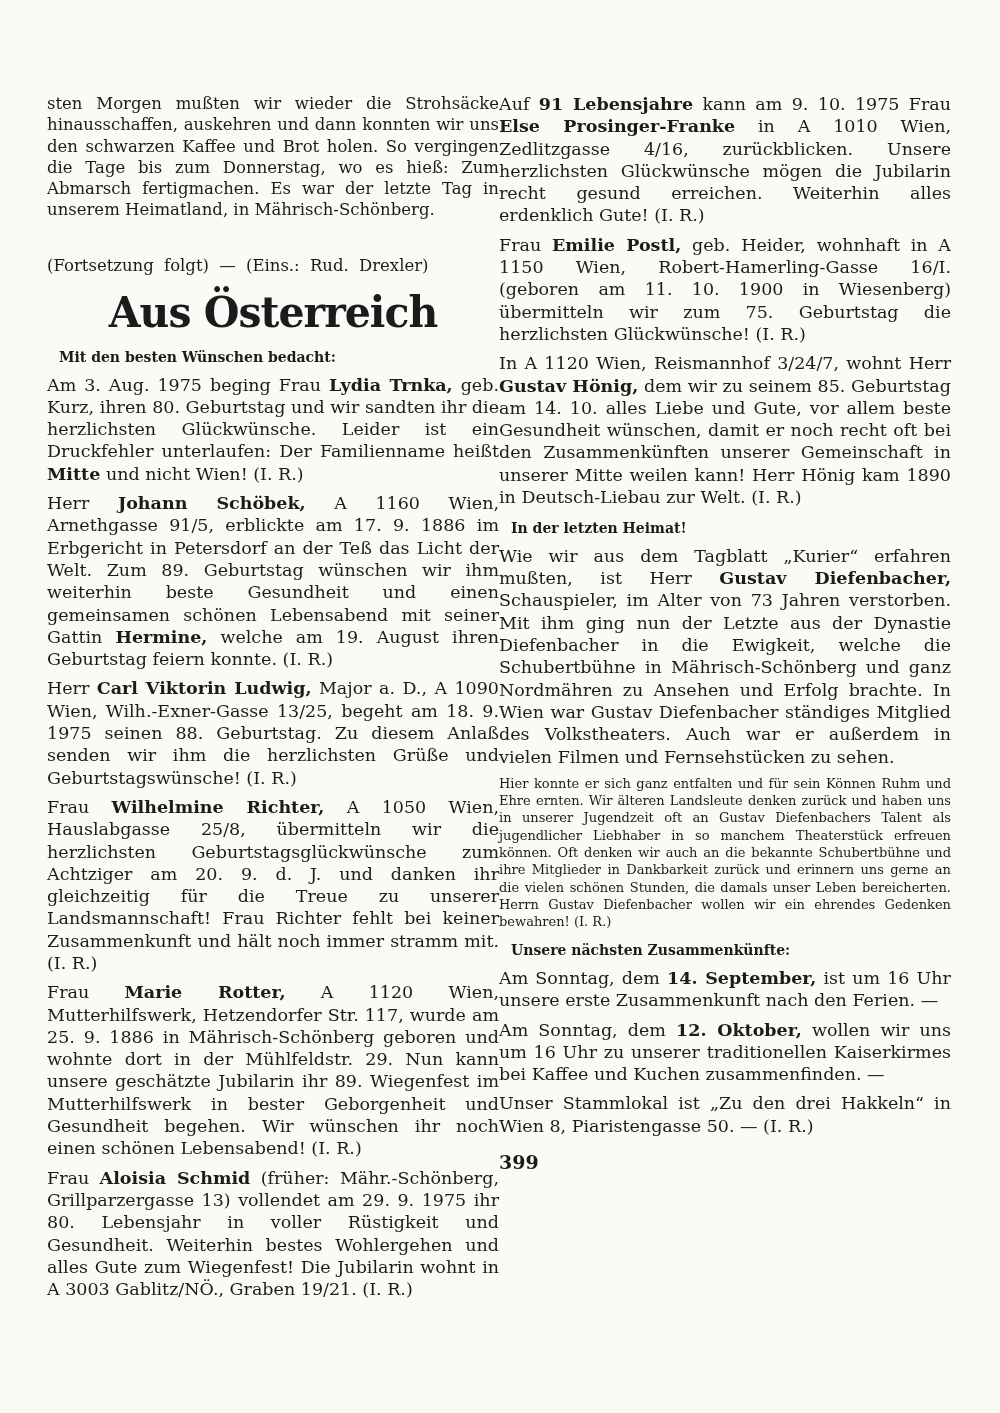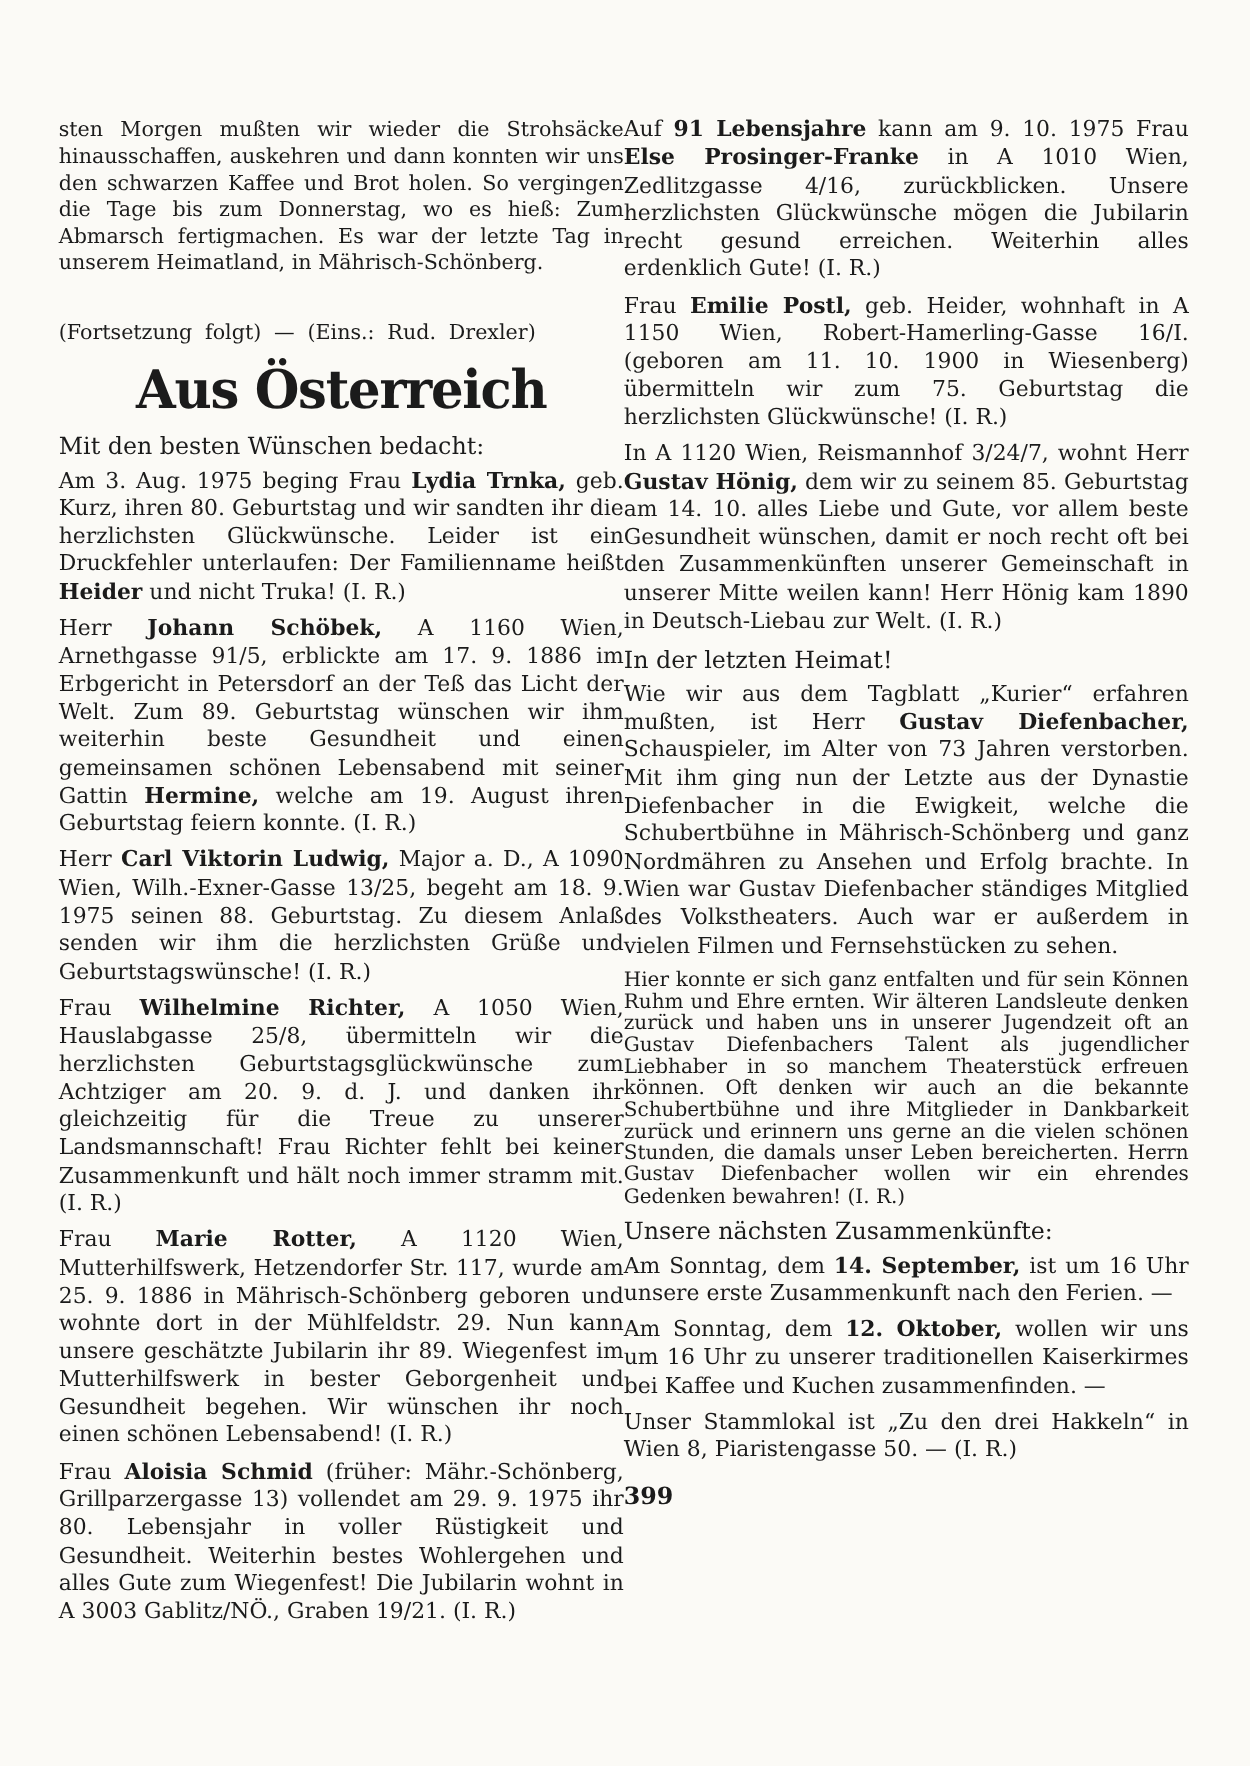--- a/index.html
+++ b/index.html
@@ -14,37 +14,37 @@
   .columns { display:flex; gap:0; }
   .col { width:452px; }
   .block { margin:0 0 7px 0; }
   .intro { font-size:16.5px; line-height:21.3px; text-align:justify; margin-bottom:3px; hyphens:auto; }
   .signature { font-size:16.5px; line-height:21.3px; margin-bottom:12px; word-spacing:5px;margin-top:34px; }
   .title {
     font-family:"DejaVu Serif",serif; font-weight:bold; font-size:41px;
     text-align:center; margin:10px 0 10px 0; transform:scaleY(1.04);
     letter-spacing:-1px;
   }
-  .heading { font-size:19px; font-weight:normal; line-height:23.5px; margin:9px 0 4px 0; }
+  .heading { font-size:14px; font-weight:bold; line-height:23.5px; margin:9px 0 4px 12px; }
   .paragraph { font-size:17.5px; line-height:22.3px; text-align:justify; hyphens:auto; }
-  .small { font-size:16px; line-height:17.3px; text-align:justify; hyphens:auto; }
+  .small { font-size:13px; line-height:17.3px; text-align:justify; hyphens:auto; }
   .b { font-weight:bold;margin-top:23px; }
   .pagenum { text-align:left; font-size:19px; font-weight:bold; margin-top:14px; padding-right:8px; }
 </style>
 </head>
 <body>
 
 <div class="page">
   <div class="columns">
     <div class="col">
         <div class="block intro"><span>sten Morgen mußten wir wieder die Strohsäcke hinausschaffen, auskehren und dann konnten wir uns den schwarzen Kaffee und Brot holen. So vergingen die Tage bis zum Donnerstag, wo es hieß: Zum Abmarsch fertigmachen. Es war der letzte Tag in unserem Heimatland, in Mährisch-Schönberg.</span></div>
         <div class="block signature"><span>(Fortsetzung folgt) — (Eins.: Rud. Drexler)</span></div>
         <div class="block title"><span>Aus Österreich</span></div>
         <div class="block heading"><span>Mit den besten Wünschen bedacht:</span></div>
-        <div class="block paragraph"><span>Am 3. Aug. 1975 beging Frau </span><span class="b">Lydia Trnka,</span><span> geb. Kurz, ihren 80. Geburtstag und wir sandten ihr die herzlichsten Glückwünsche. Leider ist ein Druckfehler unterlaufen: Der Familienname heißt </span><span class="b">Heider</span><span> und nicht Truka! (I. R.)</span></div>
+        <div class="block paragraph"><span>Am 3. Aug. 1975 beging Frau </span><span class="b">Lydia Trnka,</span><span> geb. Kurz, ihren 80. Geburtstag und wir sandten ihr die herzlichsten Glückwünsche. Leider ist ein Druckfehler unterlaufen: Der Familienname heißt </span><span class="b">Mitte</span><span> und nicht Wien! (I. R.)</span></div>
         <div class="block paragraph"><span>Herr </span><span class="b">Johann Schöbek,</span><span> A 1160 Wien, Arnethgasse 91/5, erblickte am 17. 9. 1886 im Erbgericht in Petersdorf an der Teß das Licht der Welt. Zum 89. Geburtstag wünschen wir ihm weiterhin beste Gesundheit und einen gemeinsamen schönen Lebensabend mit seiner Gattin </span><span class="b">Hermine,</span><span> welche am 19. August ihren Geburtstag feiern konnte. (I. R.)</span></div>
         <div class="block paragraph"><span>Herr </span><span class="b">Carl Viktorin Ludwig,</span><span> Major a. D., A 1090 Wien, Wilh.-Exner-Gasse 13/25, begeht am 18. 9. 1975 seinen 88. Geburtstag. Zu diesem Anlaß senden wir ihm die herzlichsten Grüße und Geburtstagswünsche! (I. R.)</span></div>
         <div class="block paragraph"><span>Frau </span><span class="b">Wilhelmine Richter,</span><span> A 1050 Wien, Hauslabgasse 25/8, übermitteln wir die herzlichsten Geburtstagsglückwünsche zum Achtziger am 20. 9. d. J. und danken ihr gleichzeitig für die Treue zu unserer Landsmannschaft! Frau Richter fehlt bei keiner Zusammenkunft und hält noch immer stramm mit. (I. R.)</span></div>
         <div class="block paragraph"><span>Frau </span><span class="b">Marie Rotter,</span><span> A 1120 Wien, Mutterhilfswerk, Hetzendorfer Str. 117, wurde am 25. 9. 1886 in Mährisch-Schönberg geboren und wohnte dort in der Mühlfeldstr. 29. Nun kann unsere geschätzte Jubilarin ihr 89. Wiegenfest im Mutterhilfswerk in bester Geborgenheit und Gesundheit begehen. Wir wünschen ihr noch einen schönen Lebensabend! (I. R.)</span></div>
         <div class="block paragraph"><span>Frau </span><span class="b">Aloisia Schmid</span><span> (früher: Mähr.-Schönberg, Grillparzergasse 13) vollendet am 29. 9. 1975 ihr 80. Lebensjahr in voller Rüstigkeit und Gesundheit. Weiterhin bestes Wohlergehen und alles Gute zum Wiegenfest! Die Jubilarin wohnt in A 3003 Gablitz/NÖ., Graben 19/21. (I. R.)</span></div>
       </div>
     <div class="col">
         <div class="block paragraph"><span>Auf </span><span class="b">91 Lebensjahre</span><span> kann am 9. 10. 1975 Frau </span><span class="b">Else Prosinger-Franke</span><span> in A 1010 Wien, Zedlitzgasse 4/16, zurückblicken. Unsere herzlichsten Glückwünsche mögen die Jubilarin recht gesund erreichen. Weiterhin alles erdenklich Gute! (I. R.)</span></div>
         <div class="block paragraph"><span>Frau </span><span class="b">Emilie Postl,</span><span> geb. Heider, wohnhaft in A 1150 Wien, Robert-Hamerling-Gasse 16/I. (geboren am 11. 10. 1900 in Wiesenberg) übermitteln wir zum 75. Geburtstag die herzlichsten Glückwünsche! (I. R.)</span></div>
         <div class="block paragraph"><span>In A 1120 Wien, Reismannhof 3/24/7, wohnt Herr </span><span class="b">Gustav Hönig,</span><span> dem wir zu seinem 85. Geburtstag am 14. 10. alles Liebe und Gute, vor allem beste Gesundheit wünschen, damit er noch recht oft bei den Zusammenkünften unserer Gemeinschaft in unserer Mitte weilen kann! Herr Hönig kam 1890 in Deutsch-Liebau zur Welt. (I. R.)</span></div>

